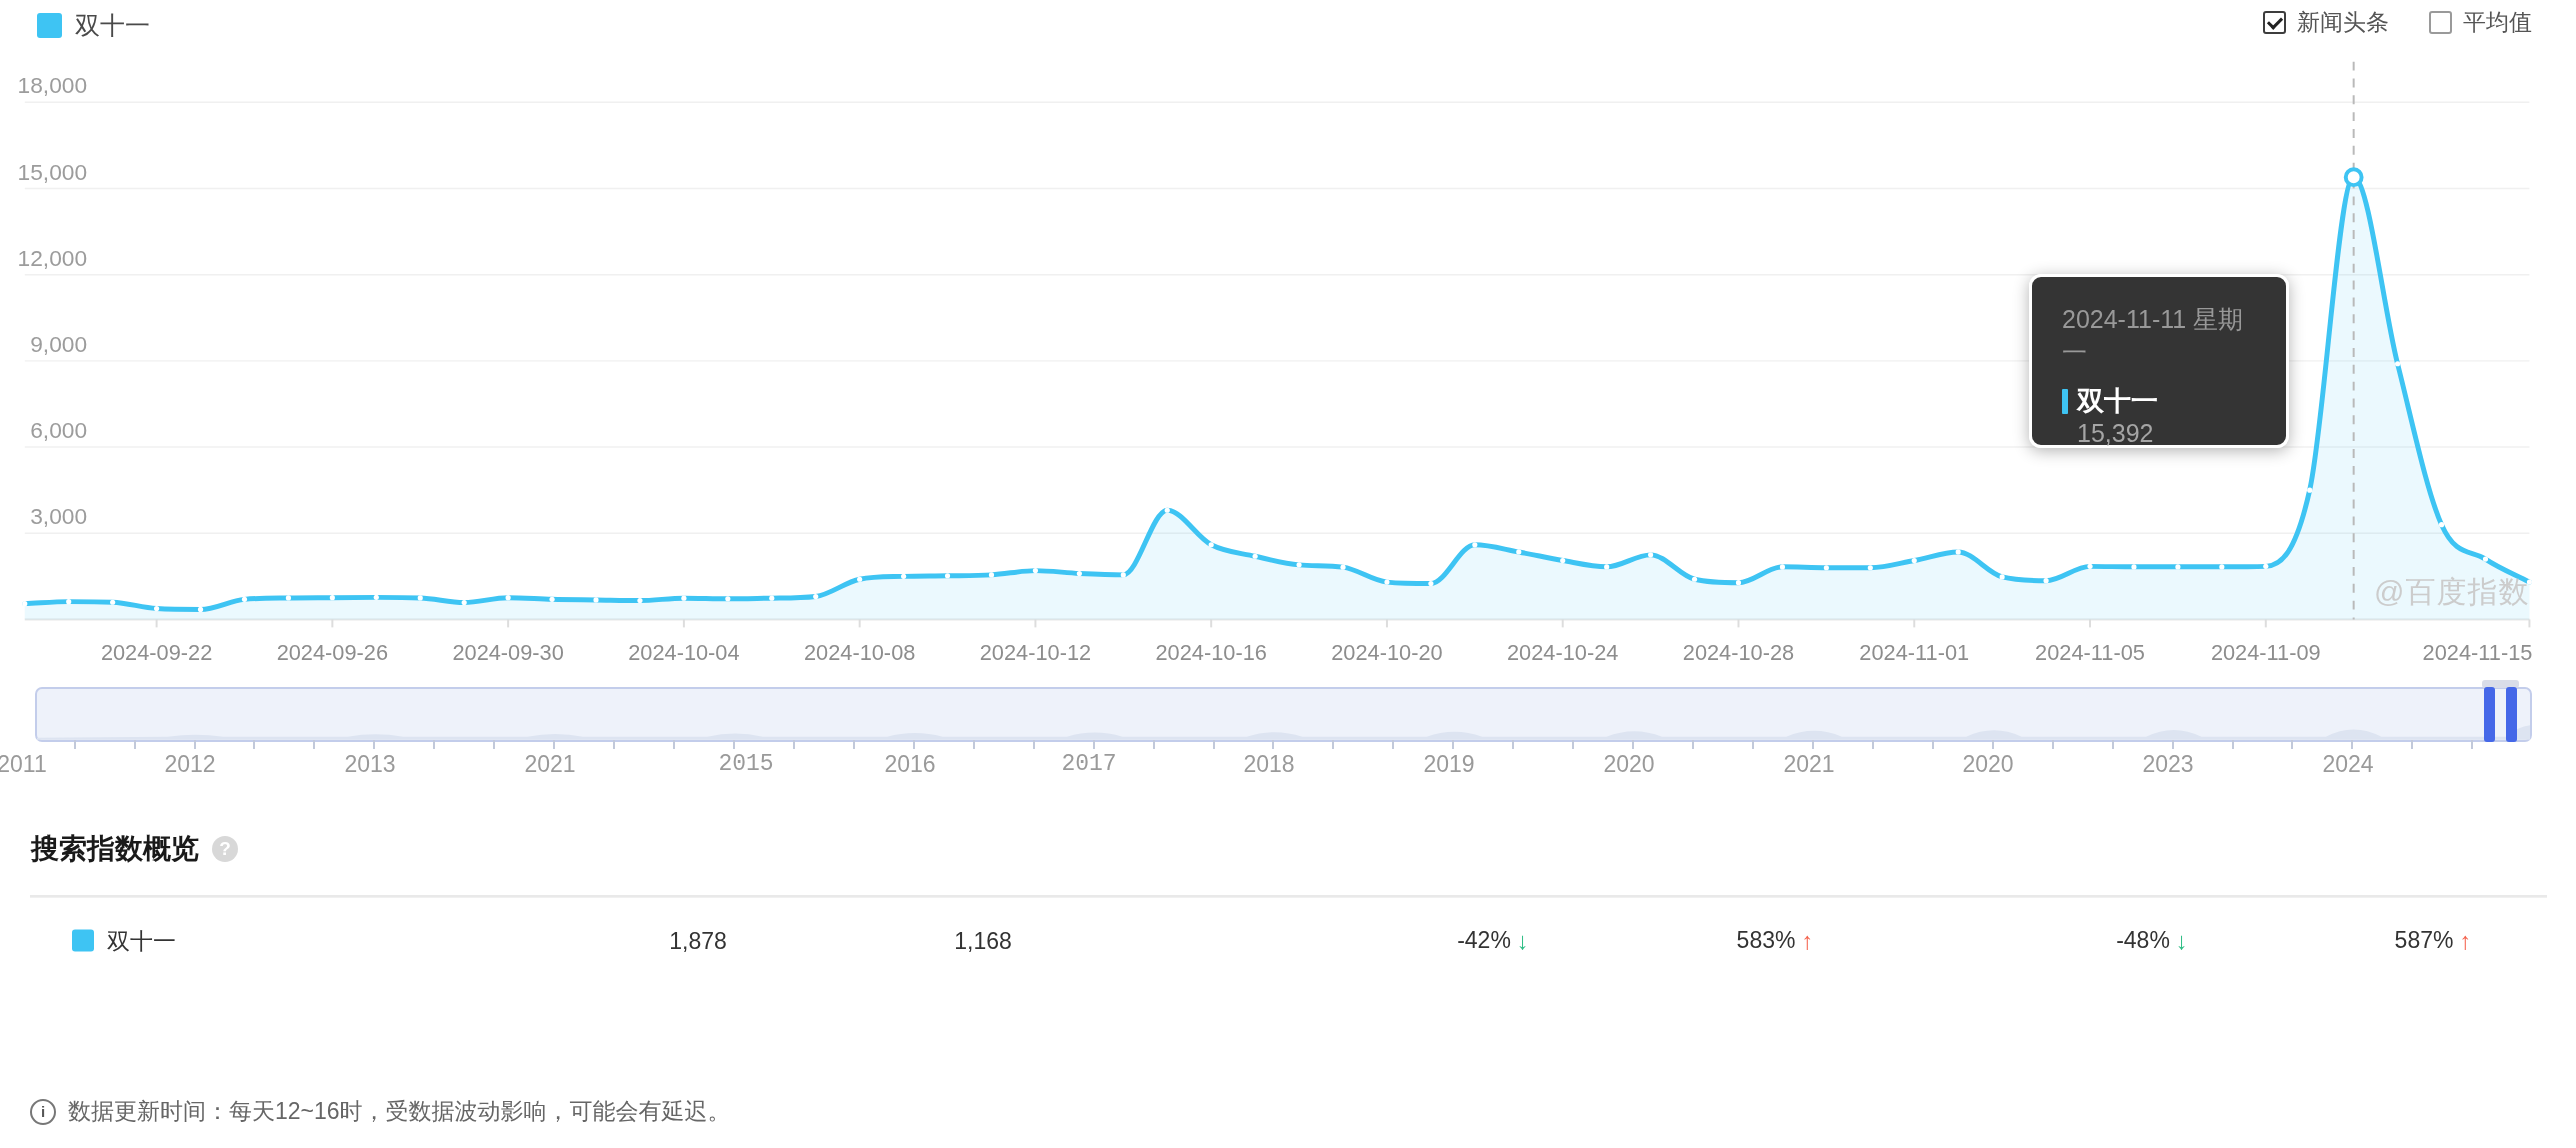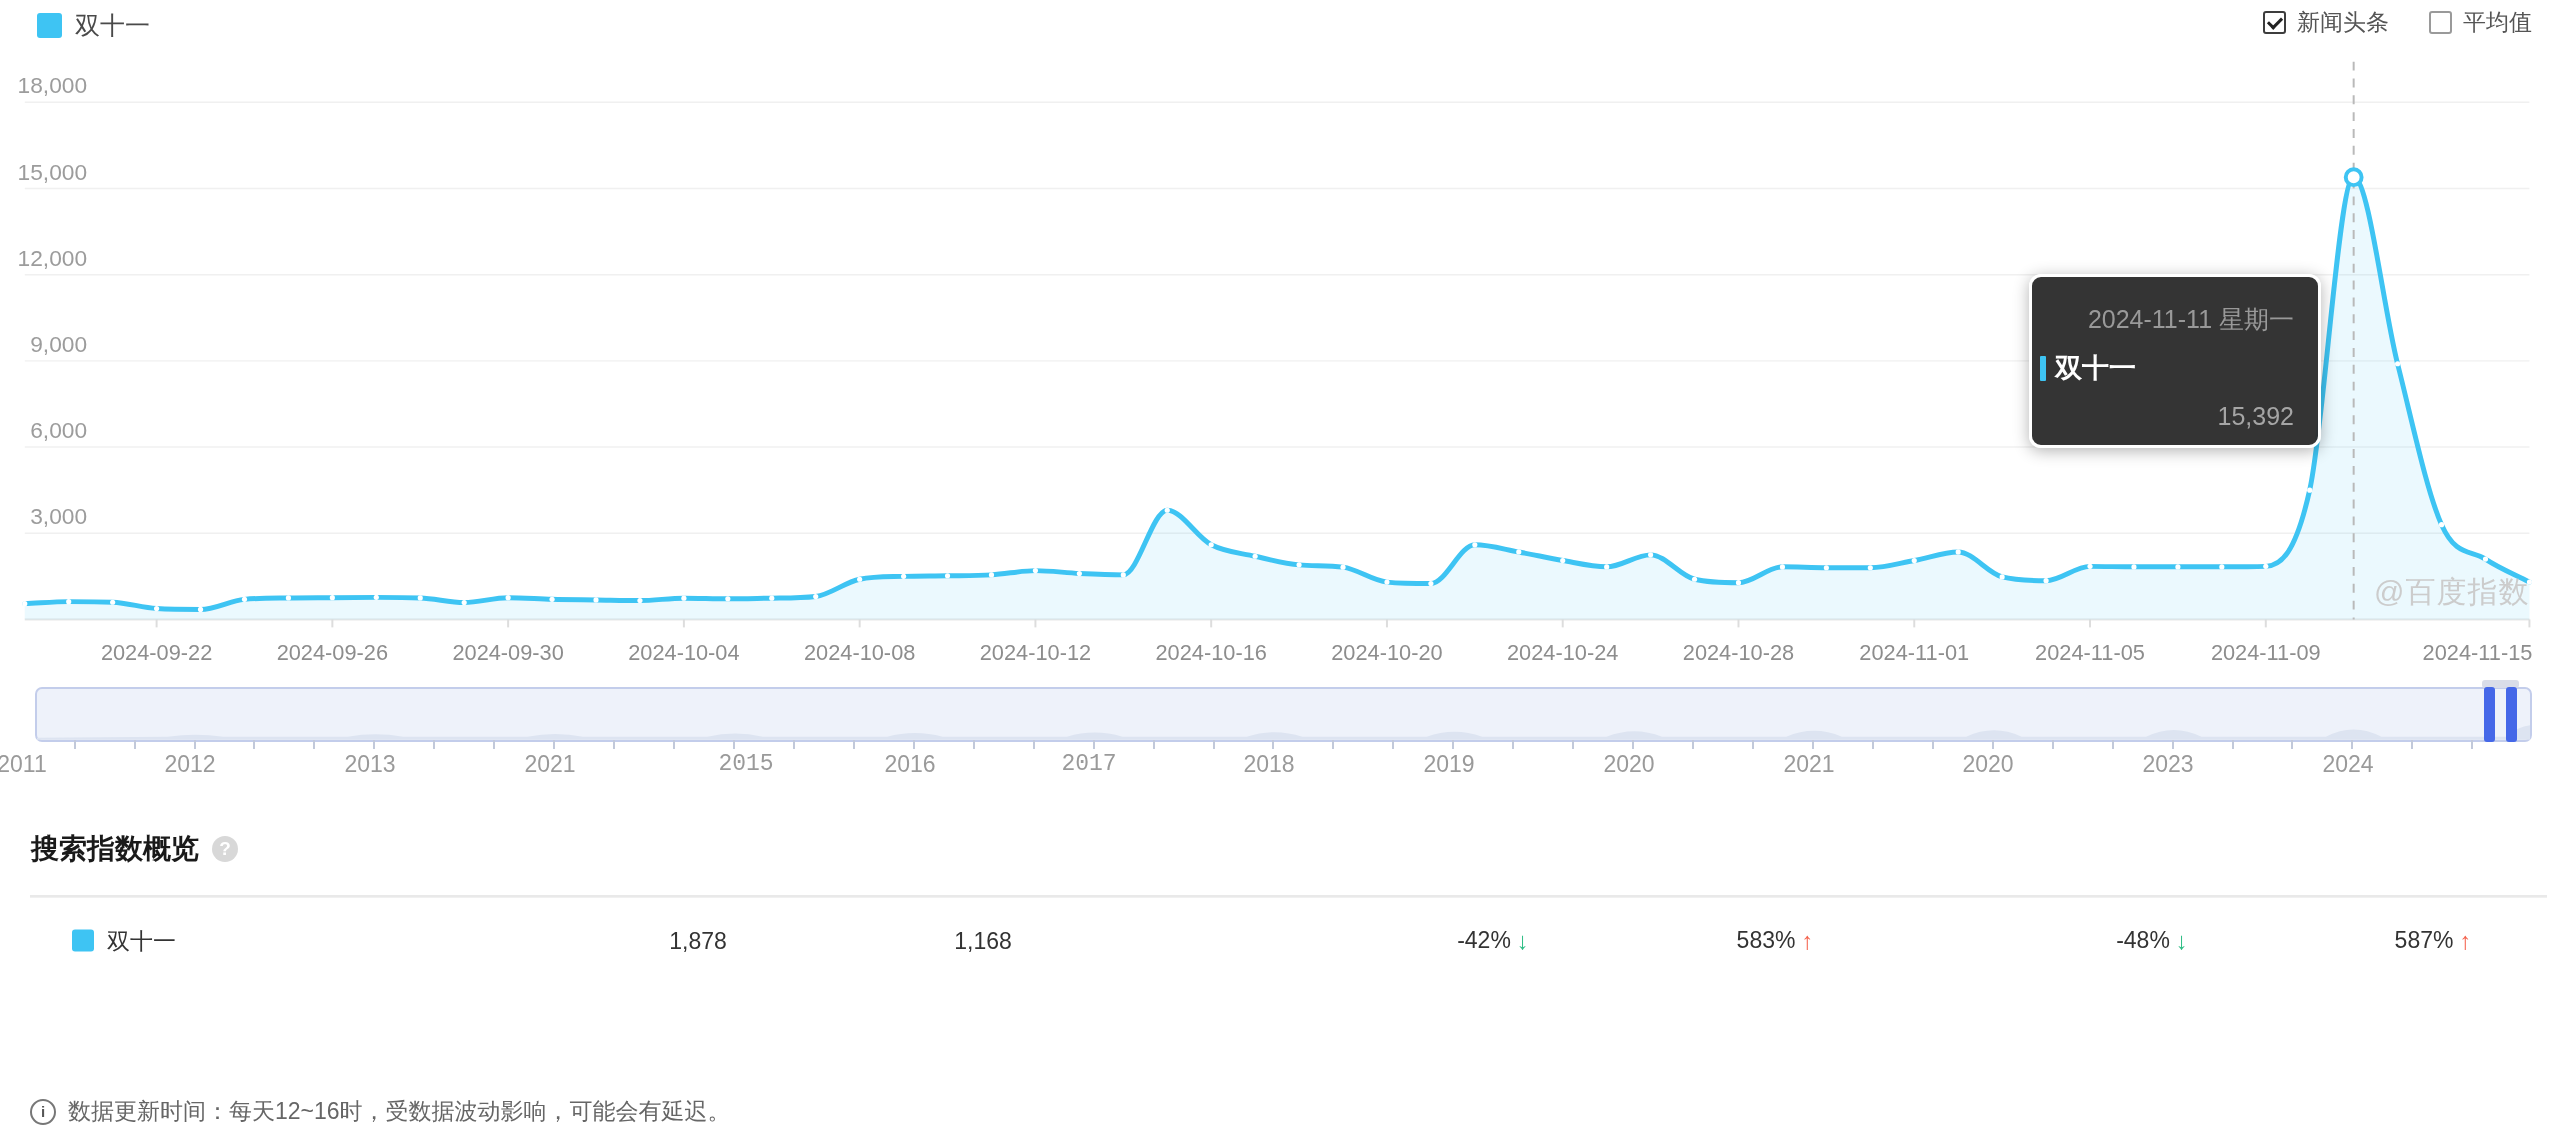--- a/index.html
+++ b/index.html
@@ -16,29 +16,29 @@
   .cb-box{width:23px;height:23px;border:2.5px solid #9a9a9a;border-radius:3px;background:#fff;
           display:flex;align-items:center;justify-content:center;box-sizing:border-box;}
   .cb-box.checked{border-color:#3d3d3d;}
   .cb-check{width:11px;height:6px;border-left:3px solid #222;border-bottom:3px solid #222;
             transform:rotate(-45deg);margin-top:-3px;}
   .cb-lbl{margin-left:11px;font-size:23px;color:#555;}
   
   svg.chart{position:absolute;top:0;left:0;}
   .watermark{position:absolute;left:2374px;top:572px;font-size:30px;color:#ccc;letter-spacing:1px;}
   .tooltip{
-    position:absolute;left:2029px;top:274px;width:292px;height:174px;box-sizing:border-box;
+    position:absolute;left:2029px;top:274px;width:260px;height:174px;box-sizing:border-box;
     background:rgba(45,45,45,0.97);border:3px solid #fff;border-radius:12px;
-    box-shadow:0 3px 16px rgba(0,0,0,0.3);padding:26px 24px 0 8px;z-index:5;text-align:right;
+    box-shadow:0 3px 16px rgba(0,0,0,0.3);padding:26px 24px 0 30px;z-index:5;
   }
   .tt-title{font-size:25px;color:#999;}
   .tt-kw{display:flex;align-items:center;margin-top:14px;}
   .tt-bar{width:6px;height:25px;background:#3ec4f3;margin-right:9px;border-radius:1px;}
   .tt-kw-name{font-size:27px;font-weight:bold;color:#fff;}
-  .tt-val{margin-top:16px;padding-left:15px;font-size:25px;color:#a5a5a5;}
+  .tt-val{margin-top:0;padding-left:15px;font-size:25px;color:#a5a5a5;}
   
   .slider{
     position:absolute;left:35px;top:687px;width:2497px;height:55px;box-sizing:border-box;
     background:#eef2fa;border:2px solid #c3cdeb;border-radius:7px;
   }
   .slider svg.mini{position:absolute;left:0;bottom:0;}
   .slider .handle{position:absolute;top:-2px;width:11px;height:55px;background:#4568e8;border-radius:3px;z-index:3;}
   .handle.h1{left:2447px;} .handle.h2{left:2469px;}
   .grip{position:absolute;top:-9px;left:2445px;width:37px;height:8px;background:#d9dde8;border-radius:3px;}
   .slider-ticks span{position:absolute;bottom:-9px;width:2px;height:9px;background:#c2c9da;}

